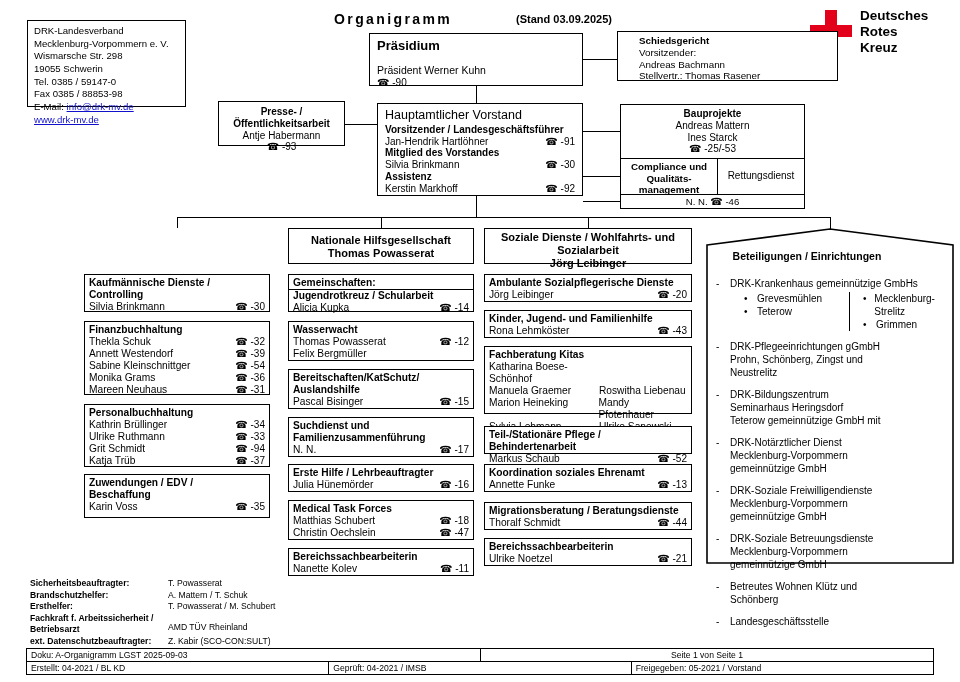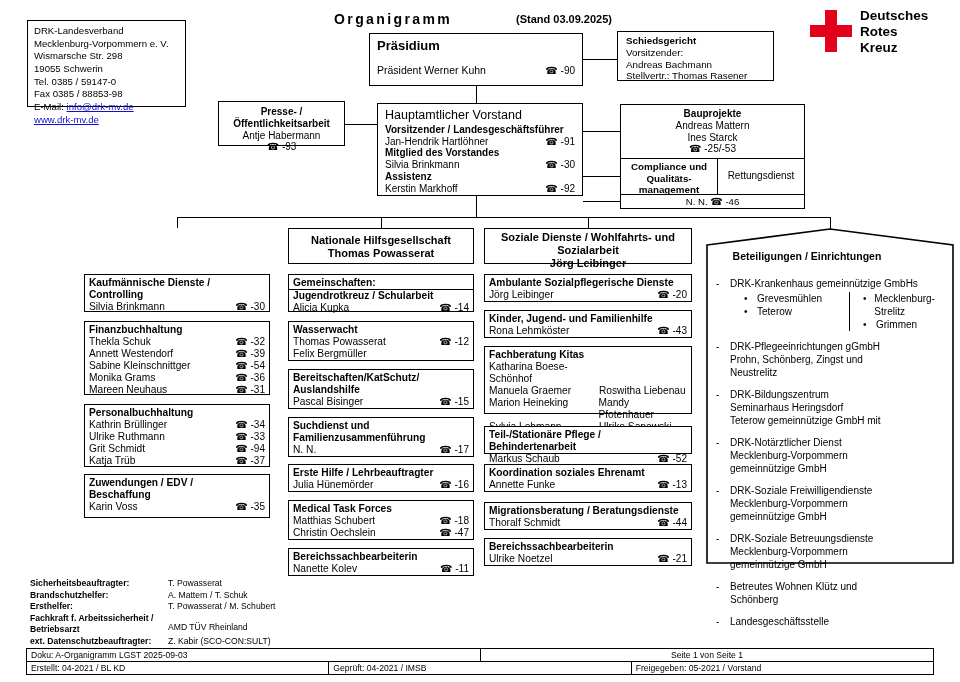--- a/index.html
+++ b/index.html
@@ -40,23 +40,23 @@
   #addr a, .lnk { color: #1111cc; text-decoration: underline; }
 
   
   #logo-wrap { left: 810px; top: 8px; width: 140px; height: 48px; }
   #logo-cross { position:absolute; left:0; top:2px; width:42px; height:42px; }
   #logo-txt { position:absolute; left:50px; top:0px; font-size:13.5px; font-weight:bold; line-height:1.18; }
 
   
   #praesidium { left: 369px; top: 33px; width: 214px; height: 53px; padding: 4px 7px; }
   #praesidium .h { font-size: 13px; font-weight: bold; }
-  #praesidium .r { font-size: 10.5px; margin-top: 11px; }
-
-  #schieds { left: 617px; top: 31px; width: 157px; height: 50px; font-size: 9.8px; padding: 3px 8px; line-height: 1.2; }
+  #praesidium .r { font-size: 10.5px; margin-top: 11px; flex-direction: column; }
+
+  #schieds { left: 617px; top: 31px; width: 221px; height: 50px; font-size: 9.8px; padding: 3px 21px; line-height: 1.2; }
 
   #presse { left: 218px; top: 101px; width: 127px; height: 45px; font-size: 10px; padding: 4px 4px; }
 
   #vorstand { left: 377px; top: 103px; width: 206px; height: 93px; padding: 4px 7px; font-size: 10px; }
   #vorstand .h { font-size: 12.5px; font-weight: normal; margin-bottom: 1px; }
 
   #bau { left: 620px; top: 104px; width: 185px; height: 55px; font-size: 10px; padding: 3px 4px; }
   #comp { left: 620px; top: 158px; width: 98px; height: 37px; font-size: 9.8px; padding: 2px 2px; font-weight: bold; }
   #rettung { left: 717px; top: 158px; width: 88px; height: 37px; font-size: 10px; padding: 2px 2px; }
   #nn46 { left: 620px; top: 194px; width: 185px; height: 15px; font-size: 9.6px; padding: 1px 2px; }

